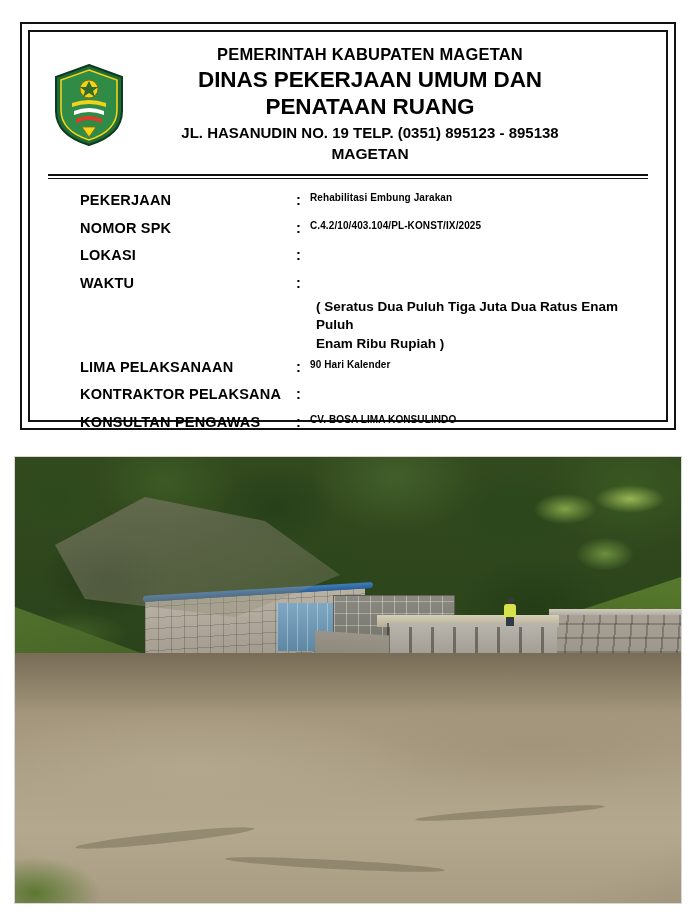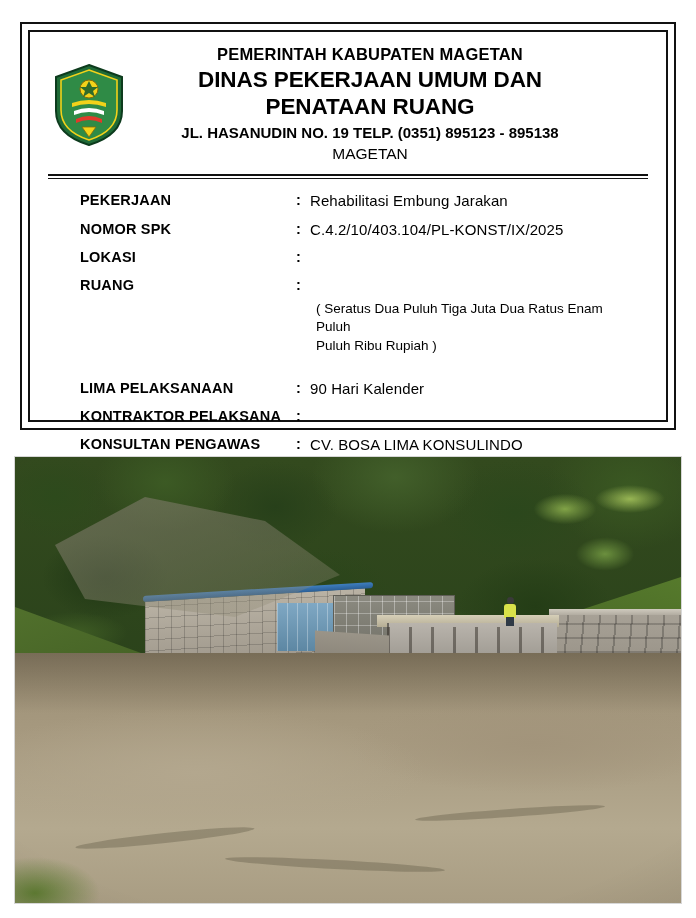--- a/index.html
+++ b/index.html
@@ -78,21 +78,21 @@
     margin-top: 1px;
   }
   .h-line3 {
     font-size: 15px;
     font-weight: bold;
     line-height: 1.3;
     margin-top: 3px;
   }
   .h-line4 {
     font-size: 15.5px;
-    font-weight: normal;
+    font-weight: bold;
     line-height: 1.3;
     margin-top: 2px;
   }
 
   .rule-double {
     margin: 4px 2px 0 2px;
     border-top: 2.5px solid #111;
     height: 4px;
     box-sizing: border-box;
   }
@@ -123,31 +123,31 @@
     white-space: nowrap;
   }
   .fcolon {
     width: 14px;
     flex: 0 0 14px;
     font-size: 14.5px;
     font-weight: bold;
   }
   .fvalue {
     flex: 1 1 auto;
-    font-size: 15px;
-    font-weight: normal;
+    font-size: 10px;
+    font-weight: bold;
     letter-spacing: 0.1px;
   }
   .fsub {
     margin-left: 230px;
     font-size: 13.5px;
-    font-weight: normal;
+    font-weight: bold;
     line-height: 1.35;
     margin-top: -4px;
-    margin-bottom: 25px;
+    margin-bottom: 6px;
     padding-left: 6px;
   }
 
   
   .photo-wrap {
     position: absolute;
     left: 14px;
     top: 456px;
     width: 668px;
     height: 448px;
@@ -380,27 +380,27 @@
           <div class="fcolon">:</div>
           <div class="fvalue">C.4.2/10/403.104/PL-KONST/IX/2025</div>
         </div>
 
         <div class="frow">
           <div class="flabel">LOKASI</div>
           <div class="fcolon">:</div>
         </div>
 
         <div class="frow">
-          <div class="flabel">RUANG</div>
+          <div class="flabel">WAKTU</div>
           <div class="fcolon">:</div>
         </div>
 
         <div class="fsub">
           <div>( Seratus Dua Puluh Tiga Juta Dua Ratus Enam Puluh</div>
-          <div>Puluh Ribu Rupiah )</div>
+          <div>Enam Ribu Rupiah )</div>
         </div>
 
         <div class="frow">
           <div class="flabel">LIMA PELAKSANAAN</div>
           <div class="fcolon">:</div>
           <div class="fvalue">90 Hari Kalender</div>
         </div>
 
         <div class="frow">
           <div class="flabel">KONTRAKTOR PELAKSANA</div>

